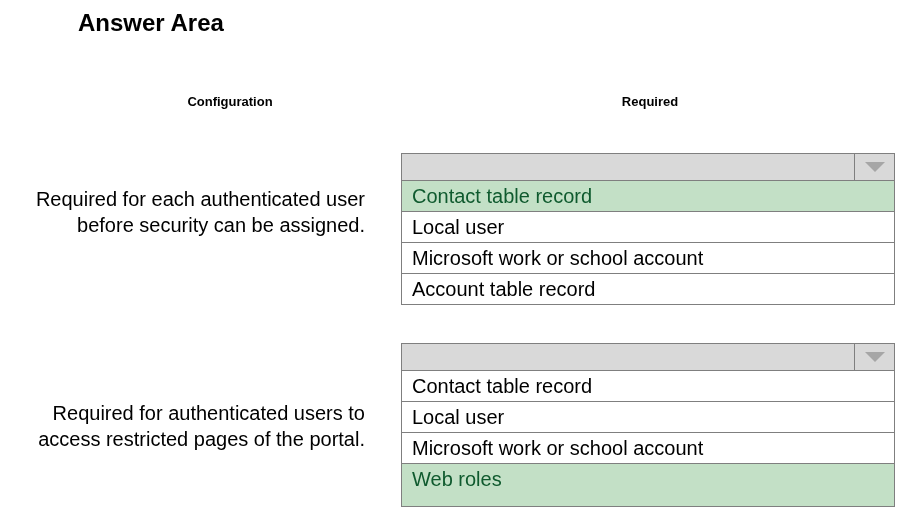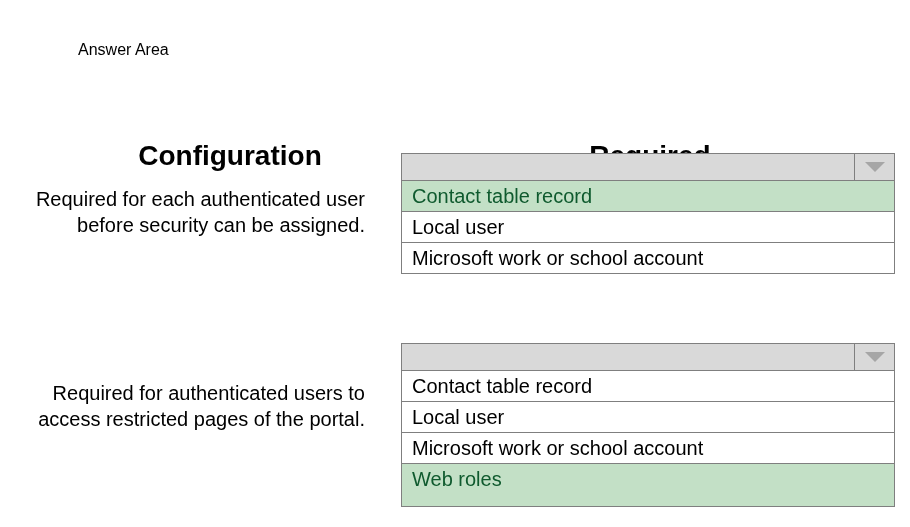--- a/index.html
+++ b/index.html
@@ -9,44 +9,43 @@
       width: 910px;
       height: 527px;
       font-family: "Segoe UI", Arial, sans-serif;
       font-size: 20px;
       color: #000;
       background: #fff;
     }
     .page-title {
       position: absolute;
       left: 78px;
-      top: 41px;
-      font-weight: normal;
-      font-size: 16px;
+      top: 9px;
+      font-weight: bold;
+      font-size: 24px;
     }
     .col-heading {
       position: absolute;
       font-weight: bold;
-      font-size: 28px;
+      font-size: 13px;
       top: 94px;
-      margin-top: 46px;
     }
     .col-heading.left { left: 100px; width: 260px; text-align: center; }
     .col-heading.right { left: 500px; width: 300px; text-align: center; }
 
     .config-text {
       position: absolute;
       text-align: right;
       width: 340px;
       font-size: 20px;
       line-height: 1.3;
       margin-top: 30px;
     }
     .config-text.one { left: 25px; top: 156px; }
-    .config-text.two { left: 25px; top: 350px; }
+    .config-text.two { left: 25px; top: 370px; }
 
     .dropdown-group {
       position: absolute;
       left: 401px;
       width: 494px;
       border: 0;
     }
     .group-one { top: 153px; }
     .group-two { top: 343px; }
 
@@ -104,20 +103,21 @@
     <div class="dropdown-arrow-btn">
       <svg width="22" height="12" viewBox="0 0 22 12">
           <polygon points="1,1 21,1 11,11" fill="#a6a6a6"></polygon>
         </svg>
     </div>
   </div>
   <div class="option-list">
     <div class="option-item highlighted">Contact table record</div>
     <div class="option-item">Local user</div>
     <div class="option-item">Microsoft work or school account</div>
+    <div class="option-item">Account table record</div>
   </div>
 </div>
 
 <div class="config-text two">Required for authenticated users to access restricted pages of the portal.</div>
 
 <div class="dropdown-group group-two">
   <div class="dropdown-header">
     <div class="dropdown-header-main"></div>
     <div class="dropdown-arrow-btn">
       <svg width="22" height="12" viewBox="0 0 22 12">

